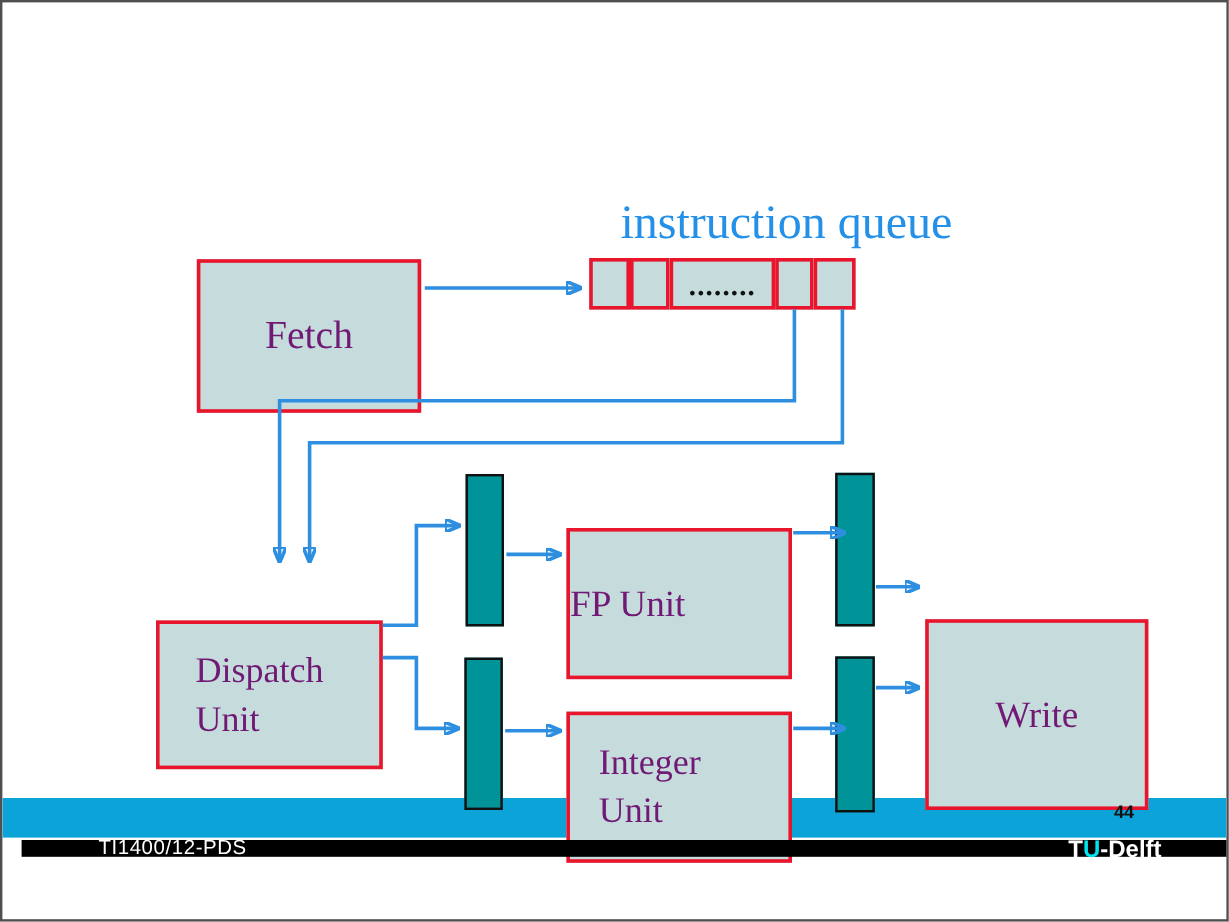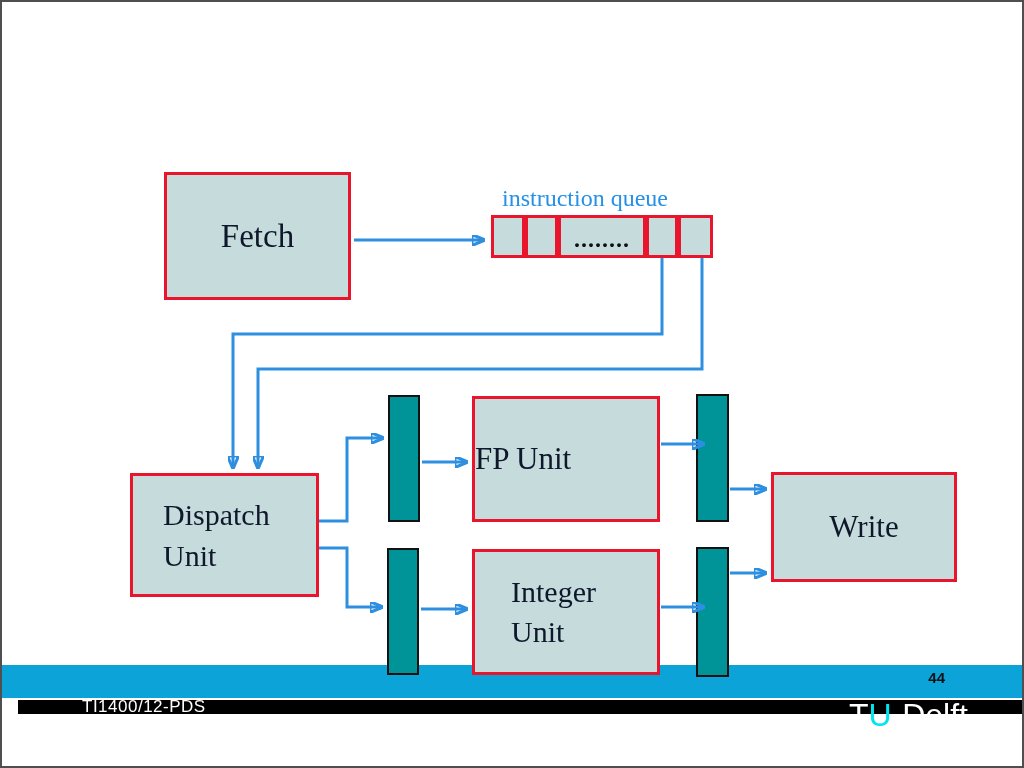--- a/index.html
+++ b/index.html
@@ -12,48 +12,48 @@
   .title{
     position:absolute;left:94px;top:80px;
     font-size:44px;font-weight:bold;letter-spacing:-1px;
     color:var(--title-blue,#1b95e8);
   }
   
   .ebox{
     position:absolute;box-sizing:border-box;
     background:var(--box-fill,#c5dbdc);
     border:3px solid var(--box-border-red,#e8152d);
-    font-family:"Liberation Serif",serif;color:#0f172a;z-index:2;
+    font-family:"Liberation Serif",serif;color:#701a75;z-index:2;margin-top:44px;
   }
   .teal{
     position:absolute;box-sizing:border-box;
     background:var(--teal-bar,#009499);
     border:2px solid var(--teal-bar-border,#111111);z-index:2;
   }
   #box-fetch{left:162px;top:170px;width:187px;height:128px;
     display:flex;align-items:center;justify-content:center;font-size:33px;}
   #box-dispatch{left:128px;top:471px;width:189px;height:124px;
     display:flex;flex-direction:column;justify-content:center;
     padding-left:30px;font-size:30px;line-height:1.38;}
   #box-fp{left:470px;top:394px;width:188px;height:126px;
     display:flex;align-items:center;font-size:31px;}
   #box-integer{left:470px;top:547px;width:188px;height:126px;
     display:flex;flex-direction:column;justify-content:center;
-    padding-left:36px;font-size:30px;line-height:1.35;}
-  #box-write{left:769px;top:470px;width:186px;height:110px;
+    padding-left:24px;font-size:30px;line-height:1.35;}
+  #box-write{left:769px;top:470px;width:186px;height:159px;
     display:flex;align-items:center;justify-content:center;font-size:31px;}
   #bar-ul{left:386px;top:393px;width:32px;height:127px;}
   #bar-ll{left:385px;top:546px;width:32px;height:127px;}
   #bar-ur{left:694px;top:392px;width:33px;height:128px;}
   #bar-lr{left:694px;top:545px;width:33px;height:130px;}
   
   .queue-label{
-    position:absolute;left:500px;top:159px;
-    font-family:"Liberation Serif",serif;font-size:24px;
-    color:var(--label-blue,#2590e8);z-index:2;margin-top:24px;
+    position:absolute;left:515px;top:159px;
+    font-family:"Liberation Serif",serif;font-size:40px;
+    color:var(--label-blue,#2590e8);z-index:2;
   }
   .queue{position:absolute;left:489px;top:213px;height:43px;display:flex;z-index:2;}
   .qcell{
     box-sizing:border-box;height:43px;
     background:var(--box-fill,#c5dbdc);
     border:3px solid var(--box-border-red,#e8152d);
     display:flex;align-items:center;justify-content:center;
   }
   .qc-s1{width:34px;}.qc-s2{width:33px;}.qc-w{width:88px;}
   .qc-s3{width:32px;}.qc-s4{width:35px;}
@@ -67,21 +67,21 @@
   #wires path{fill:none;stroke:var(--arrow-blue,#2e8fe0);stroke-width:3px;}
   
   .cyan-strip{position:absolute;left:0;top:663px;width:1020px;height:33px;
     background:var(--cyan-strip,#0ba3d8);z-index:1;}
   .page-number{position:absolute;top:667px;right:77px;z-index:3;
     font-size:15px;font-weight:bold;color:var(--page-number-color,#111111);}
   .black-bar{position:absolute;left:16px;top:698px;width:1020px;height:14px;
     background:var(--footer-black,#000000);z-index:3;
     display:flex;align-items:center;}
   .course-code{margin-left:64px;color:#ffffff;font-size:17px;letter-spacing:0.5px;}
-  .logo{position:absolute;right:70px;top:-3px;font-size:32px;color:#ffffff;}
+  .logo{position:absolute;right:70px;top:-3px;font-size:20px;color:#ffffff;font-weight:bold;}
   .logo .u{color:var(--logo-u-cyan,#00e5ee);}
 </style>
 </head>
 <body>
 
 <div id="slide">
 
 
   <div class="ebox" id="box-fetch">
     <span>Fetch</span>

